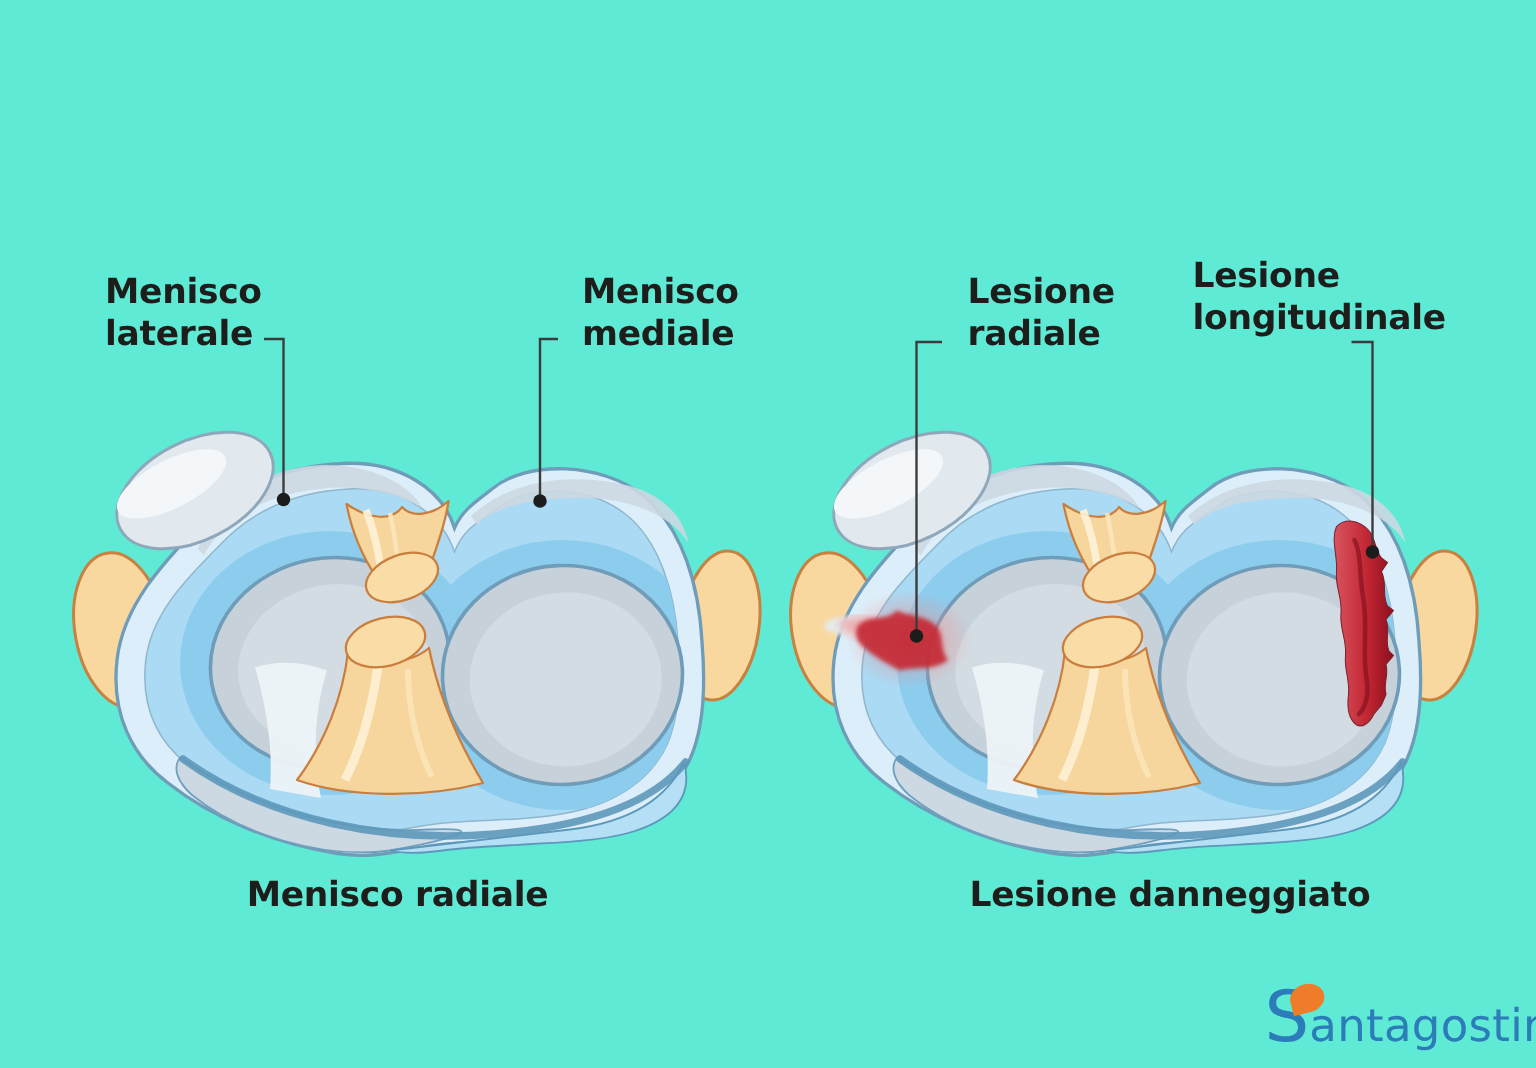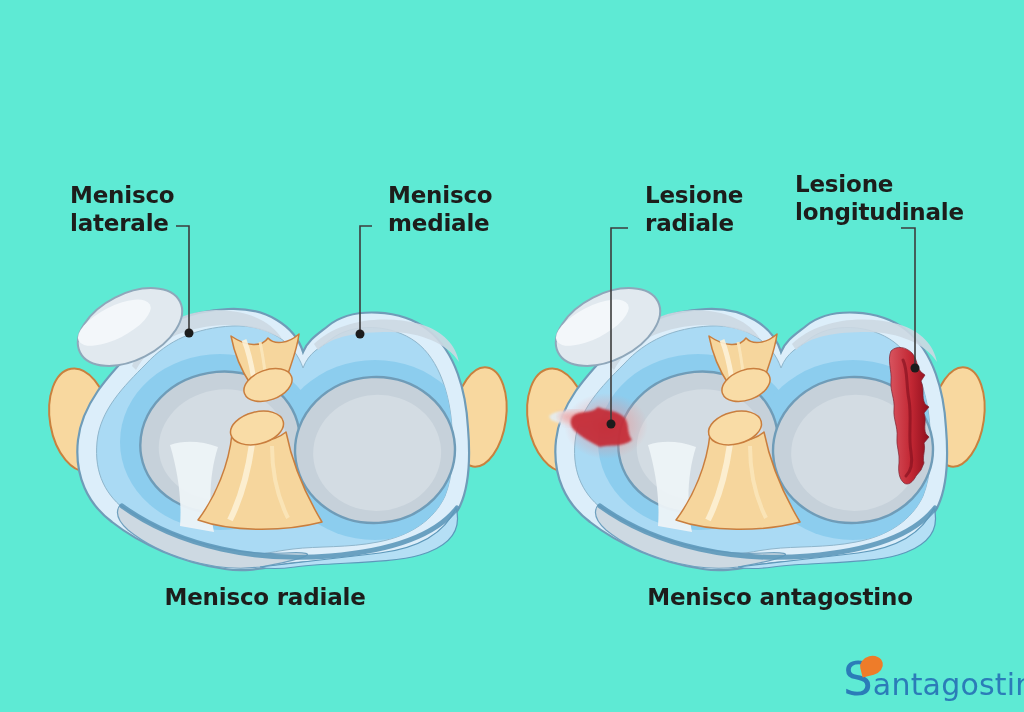--- a/index.html
+++ b/index.html
@@ -142,21 +142,21 @@
   <div class="anno-label" style="left:70px;top:181px;">Menisco
 laterale</div>
   <div class="anno-label" style="left:388px;top:181px;">Menisco
 mediale</div>
   <div class="anno-label" style="left:645px;top:181px;">Lesione
 radiale</div>
   <div class="anno-label" style="left:795px;top:170px;">Lesione
 longitudinale</div>
 
   <div class="caption" style="left:145px;top:584px;width:240px;">Menisco radiale</div>
-  <div class="caption" style="left:625px;top:584px;width:310px;">Menisco antagostino</div>
+  <div class="caption" style="left:625px;top:584px;width:310px;">Lesione danneggiato</div>
 
   <div class="logo">
     <span class="logo-drop"></span>
     <span class="logo-s">S</span>
     <span class="logo-rest">antagostino</span>
   </div>
 
 </div>
 
 </body></html>

